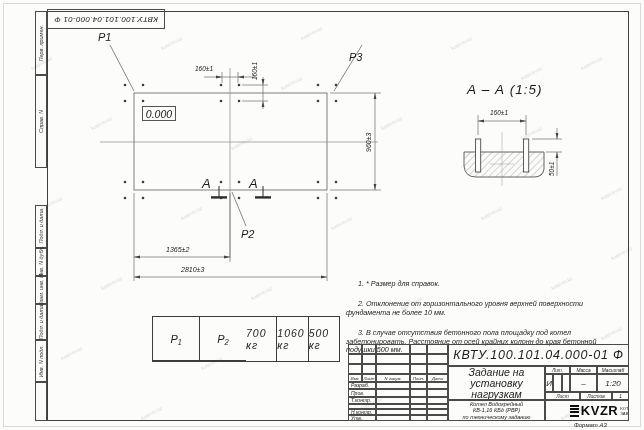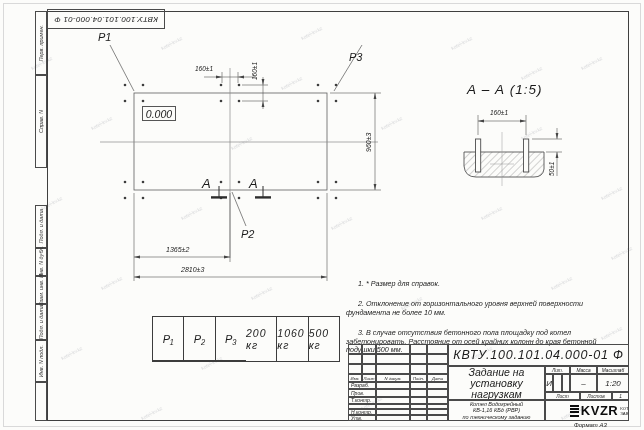--- a/index.html
+++ b/index.html
@@ -229,24 +229,23 @@
   <div class="lbl rot" style="left:365px;top:152px;font-size:7px;">960±3</div>
 
   <div class="lbl" style="left:467px;top:82px;font-size:13.5px;letter-spacing:1px;">А – А (1:5)</div>
   <div class="lbl" style="left:490px;top:109px;font-size:6.5px;">160±1</div>
   <div class="lbl rot" style="left:548px;top:176px;font-size:6.5px;">50±1</div>
 
   <div class="ptable">
     <div class="row hdr">
       <div class="cell">P₁</div>
       <div class="cell">P₂</div>
-      <div class="cell">P₃</div>
     </div>
     <div class="row val">
-      <div class="cell">200 кг</div>
+      <div class="cell">700 кг</div>
       <div class="cell">1060 кг</div>
       <div class="cell">500 кг</div>
     </div>
   </div>
 
   <div class="notes">
     <p>1. * Размер для справок.</p>
     <p>2. Отклонение от горизонтального уровня верхней поверхности фундамента не более 10 мм.</p>
     <p>3. В случае отсутствия бетонного пола площадку под котел забетонировать. Расстояние от осей крайних колонн до края бетонной подушки 500 мм.</p>
   </div>

